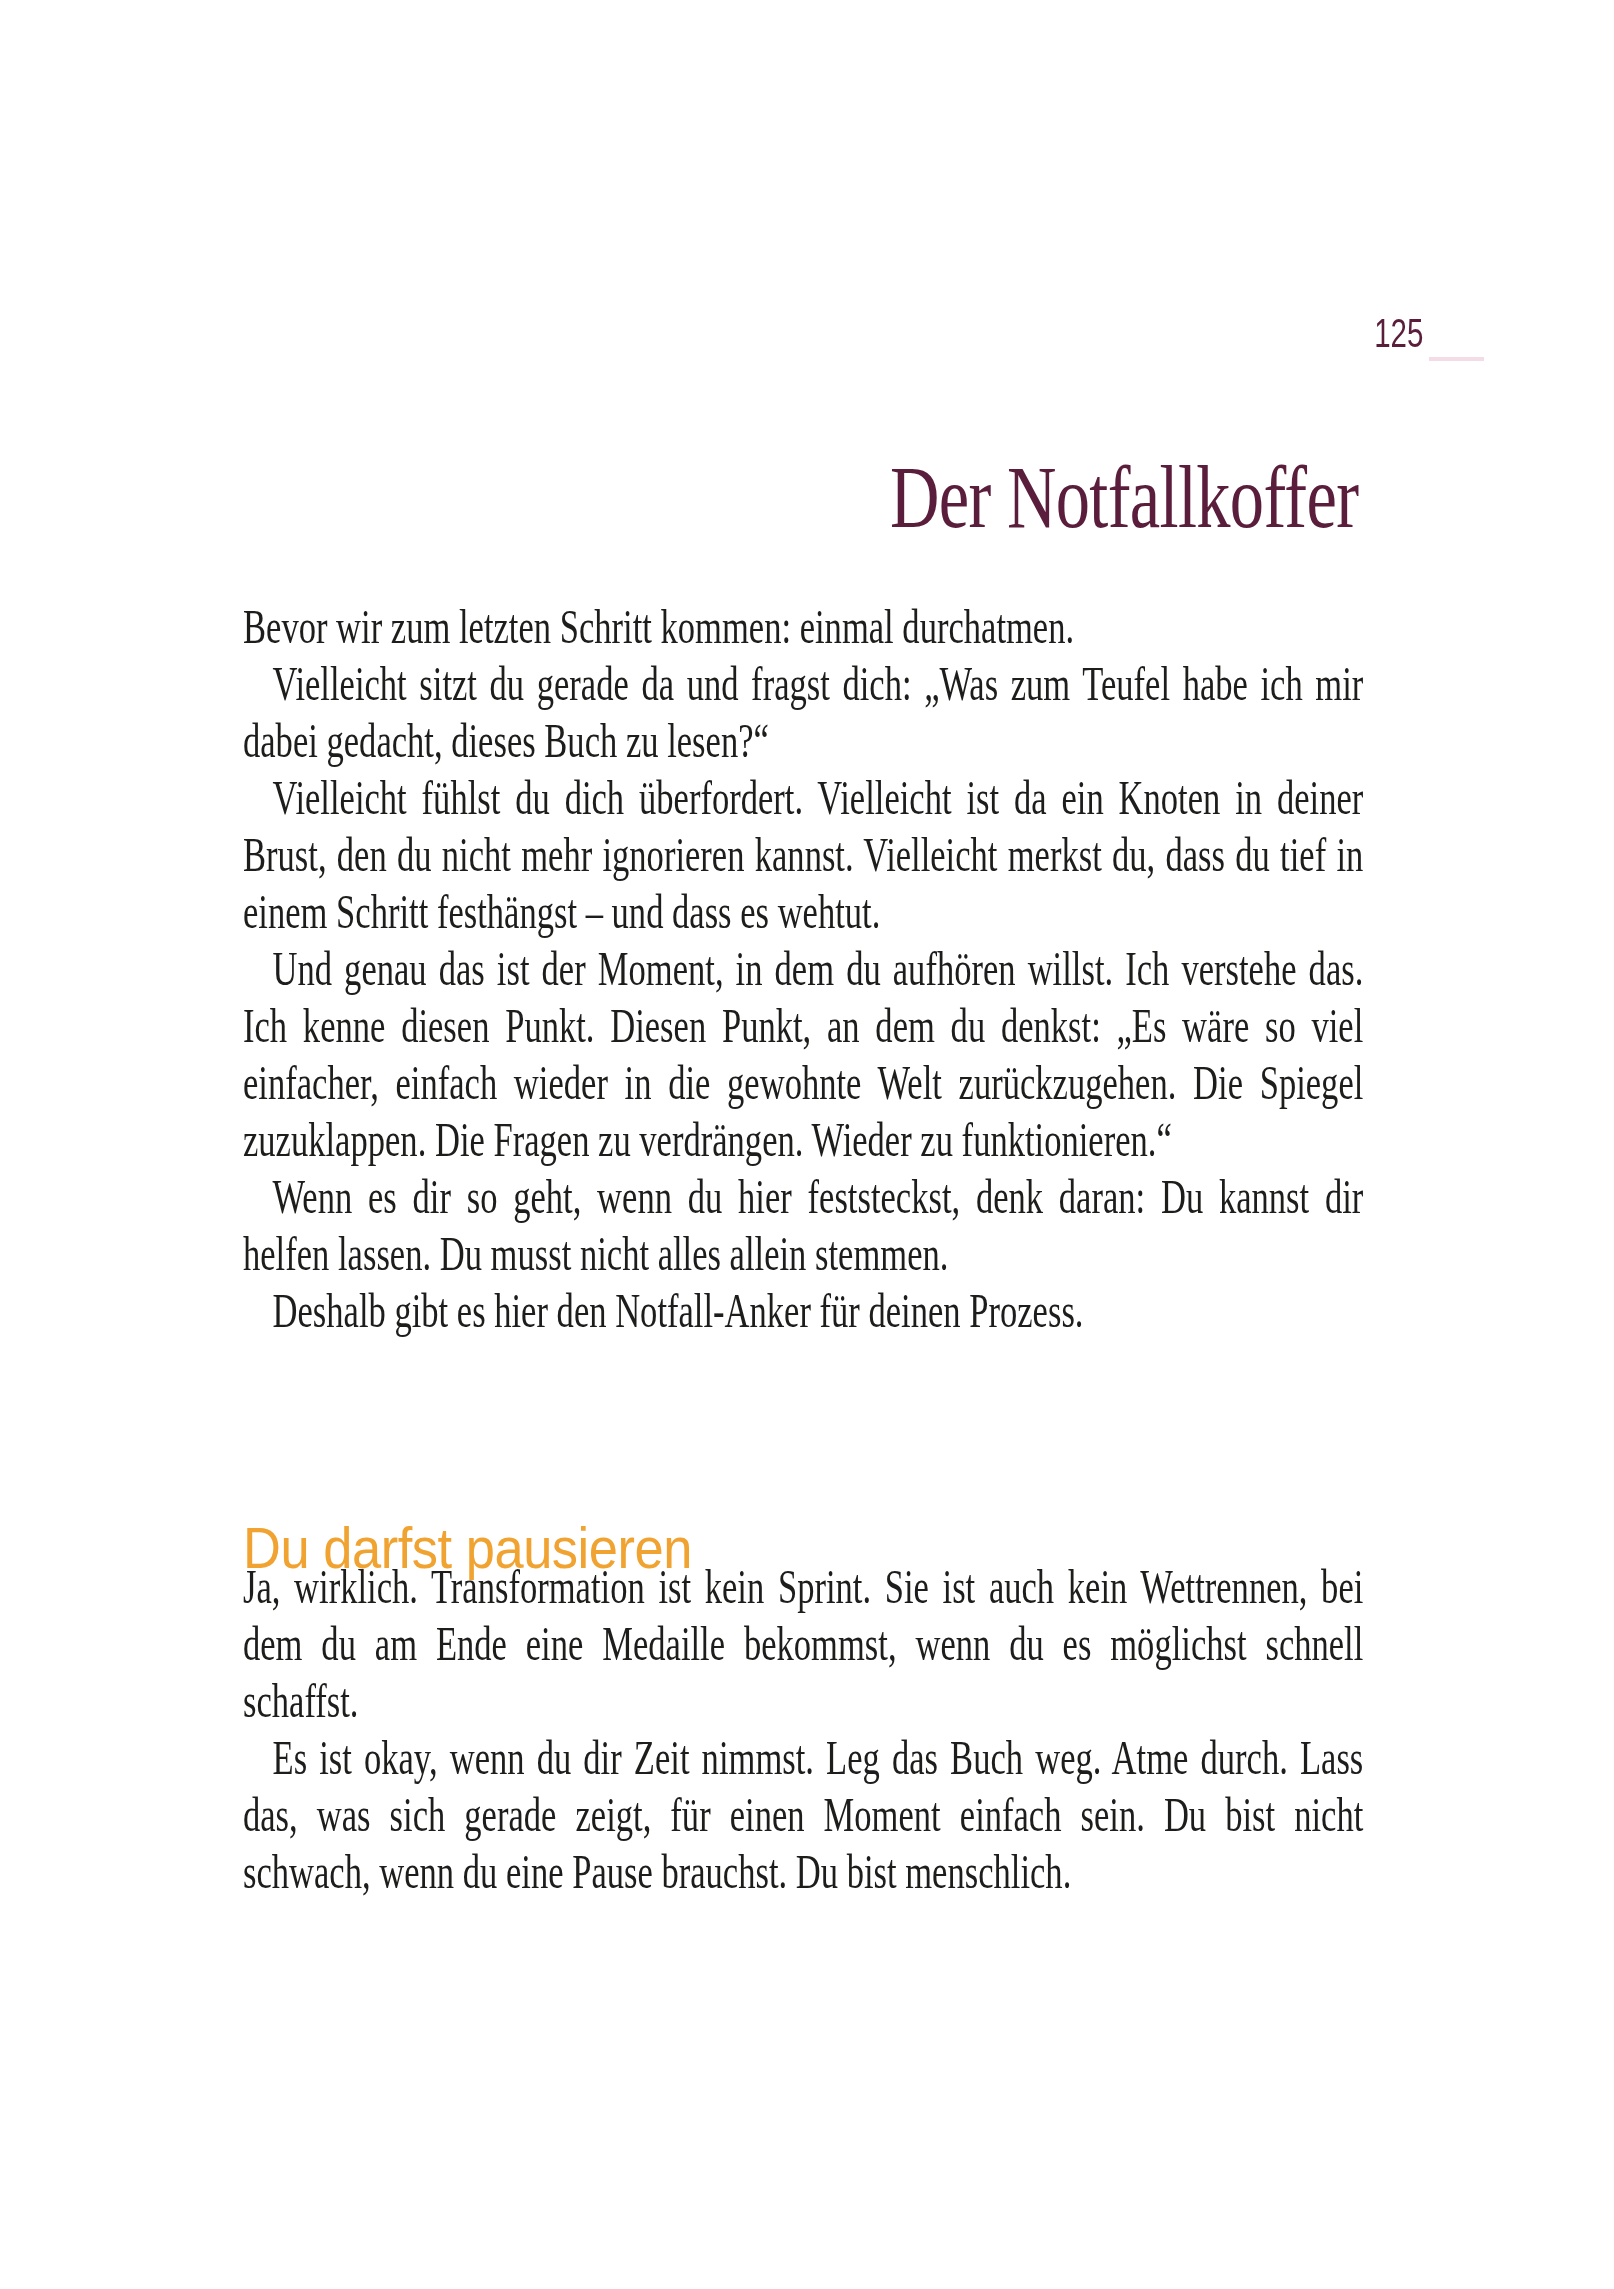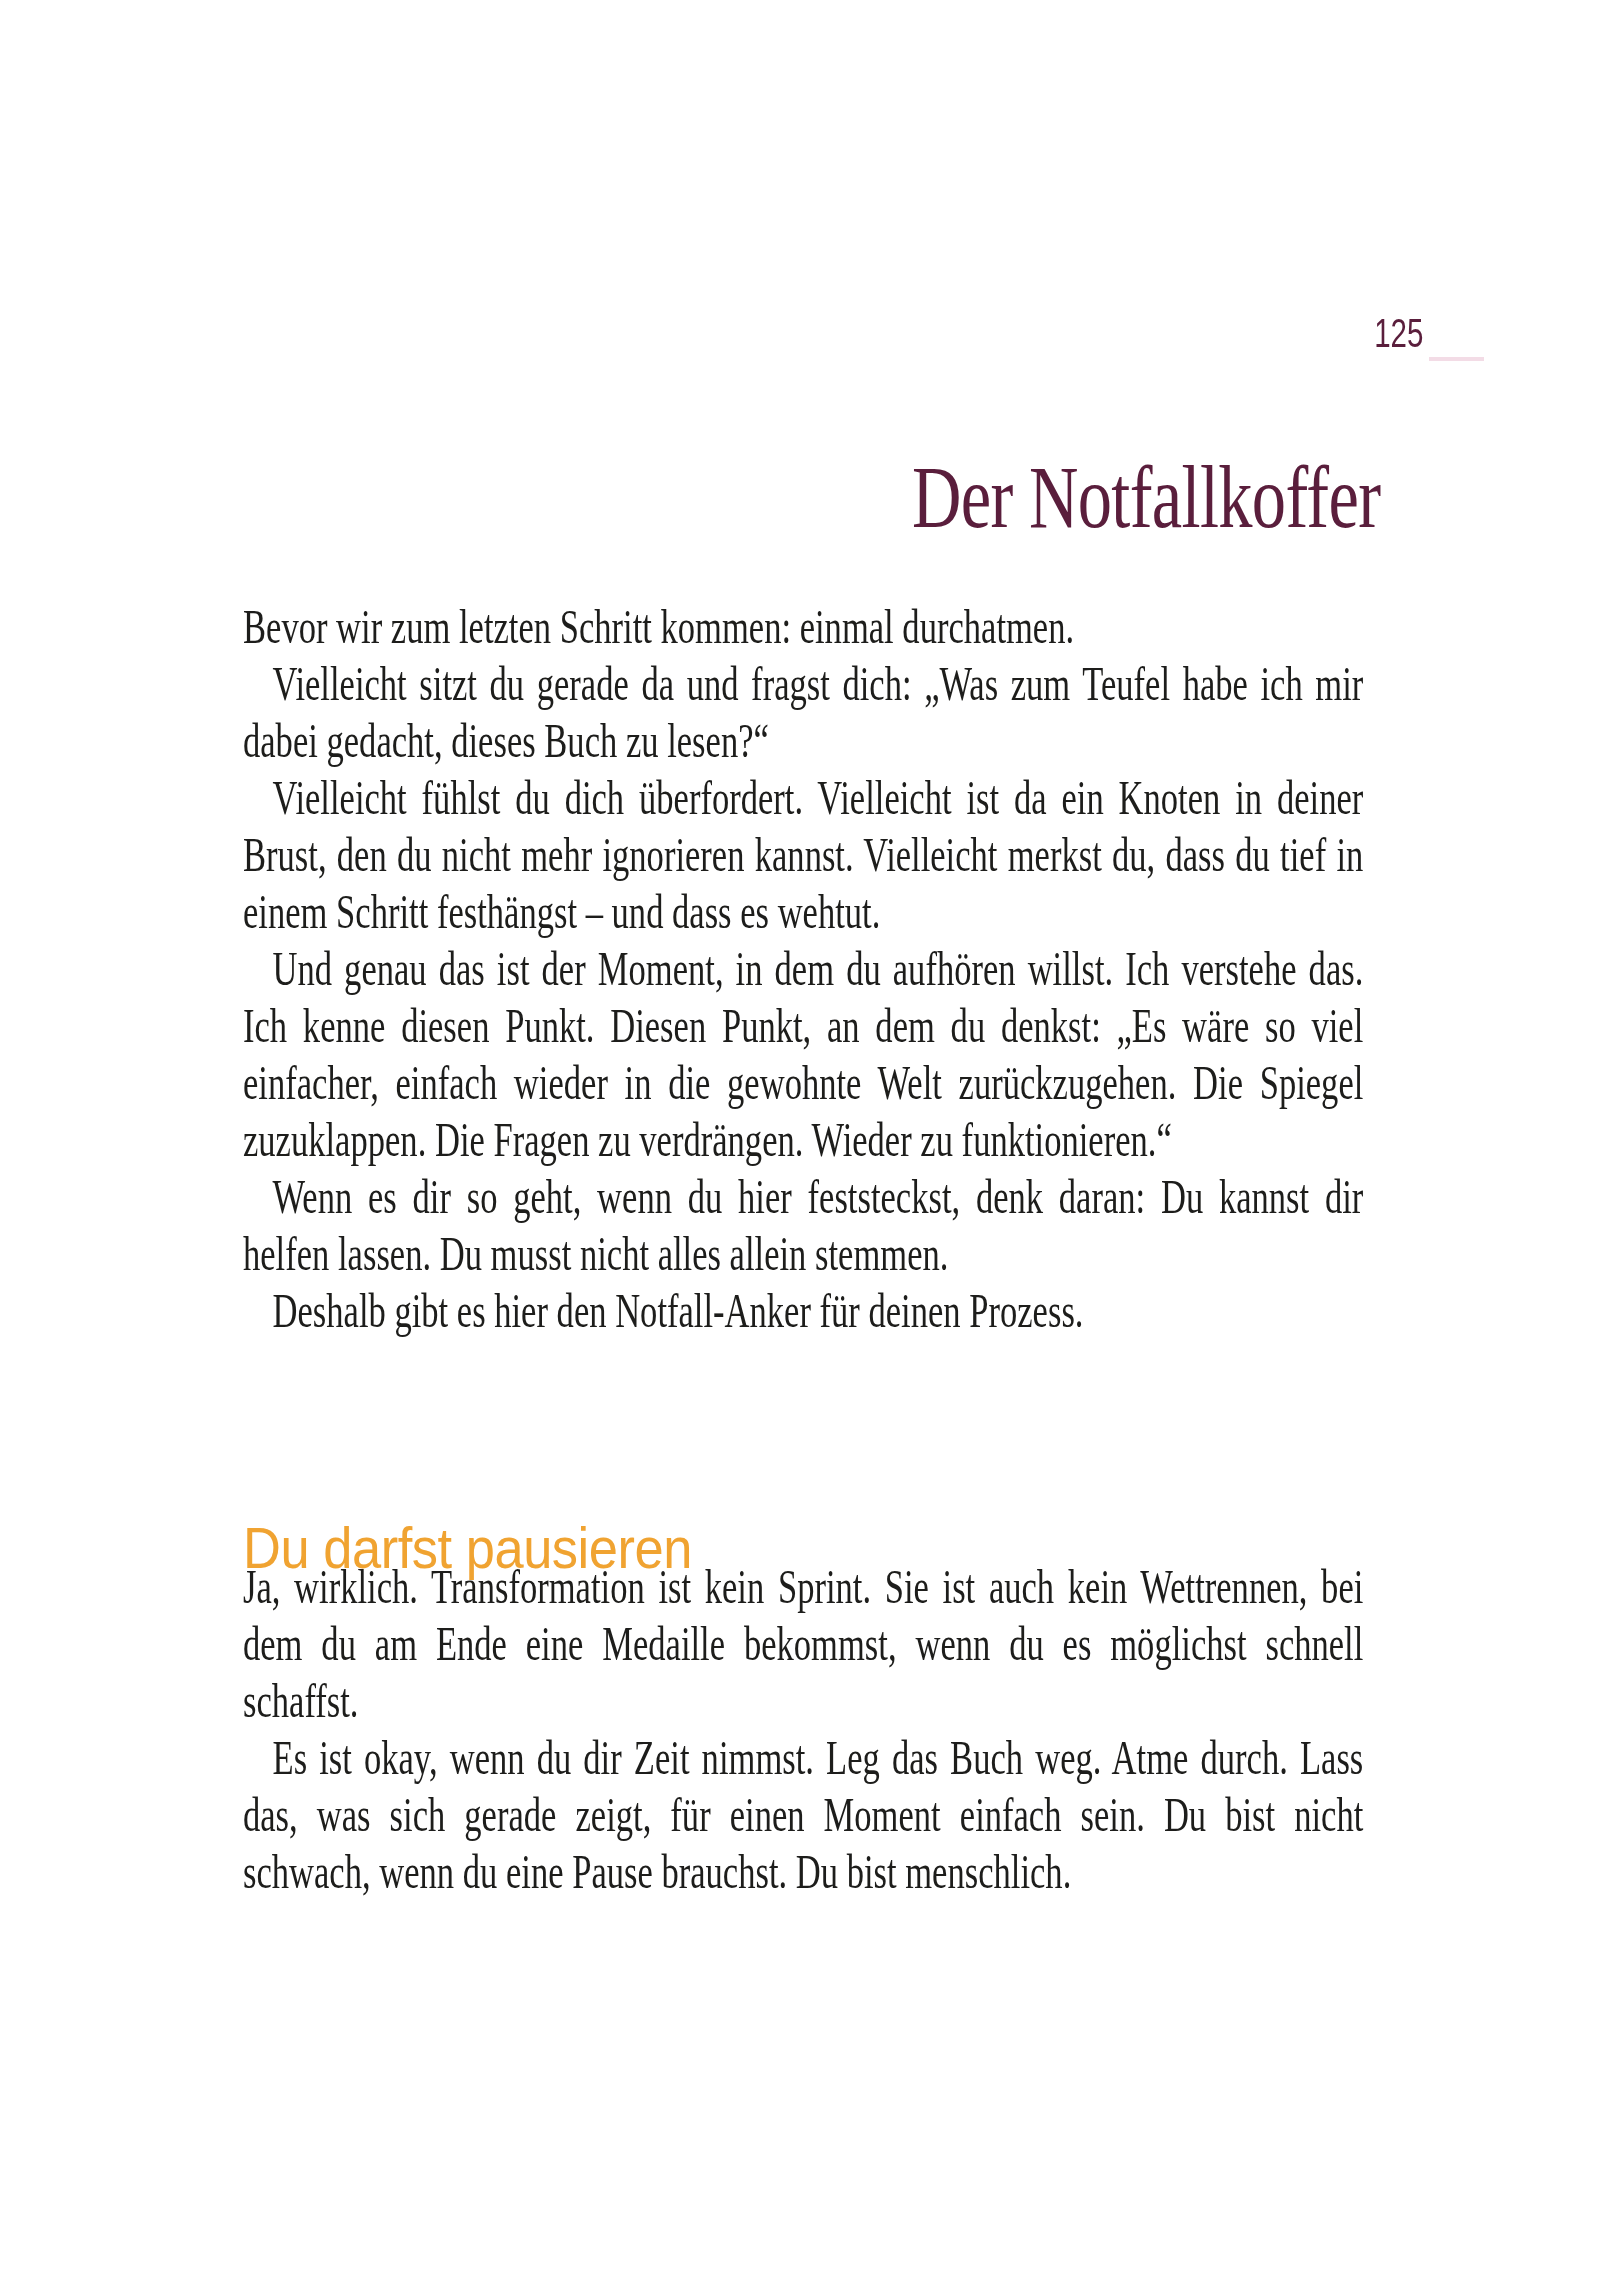--- a/index.html
+++ b/index.html
@@ -37,21 +37,21 @@
     left: 1429px;
     right: 0;
     height: 3.7px;
     background: var(--rule, #f3dce6);
   }
 
   
   .chapter-title {
     position: absolute;
     top: 453px;
-    left: 260px;
+    left: 238px;
     width: 1120px;
     margin: 0;
     text-align: right;
     font-weight: 400;
     font-size: 89px;
     line-height: 89px;
     color: var(--maroon, #5a1e3c);
   }
   .chapter-title .squeeze {
     display: inline-block;

